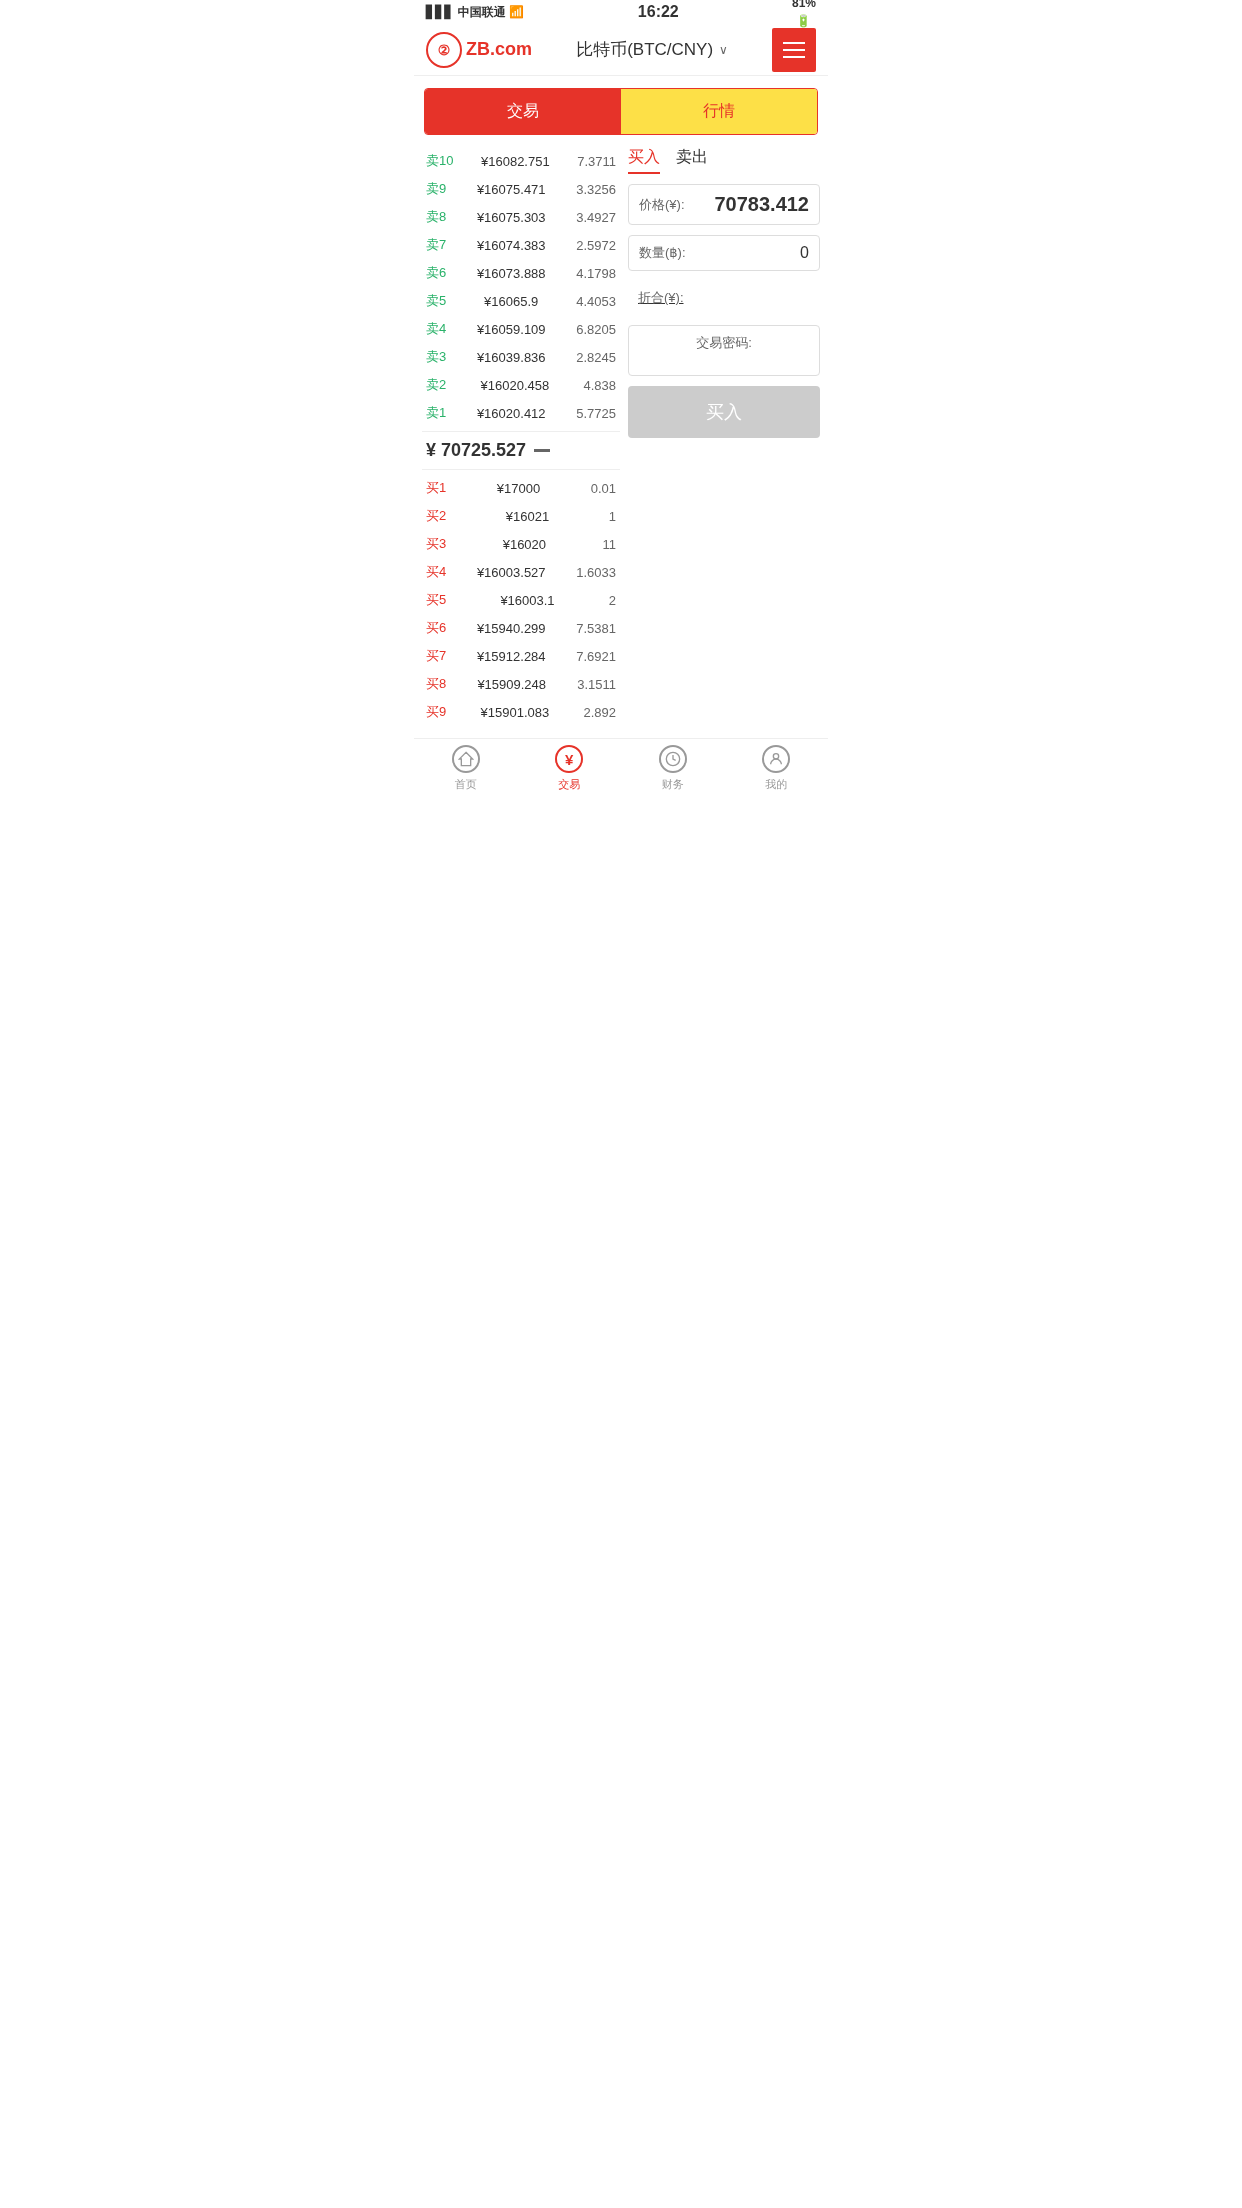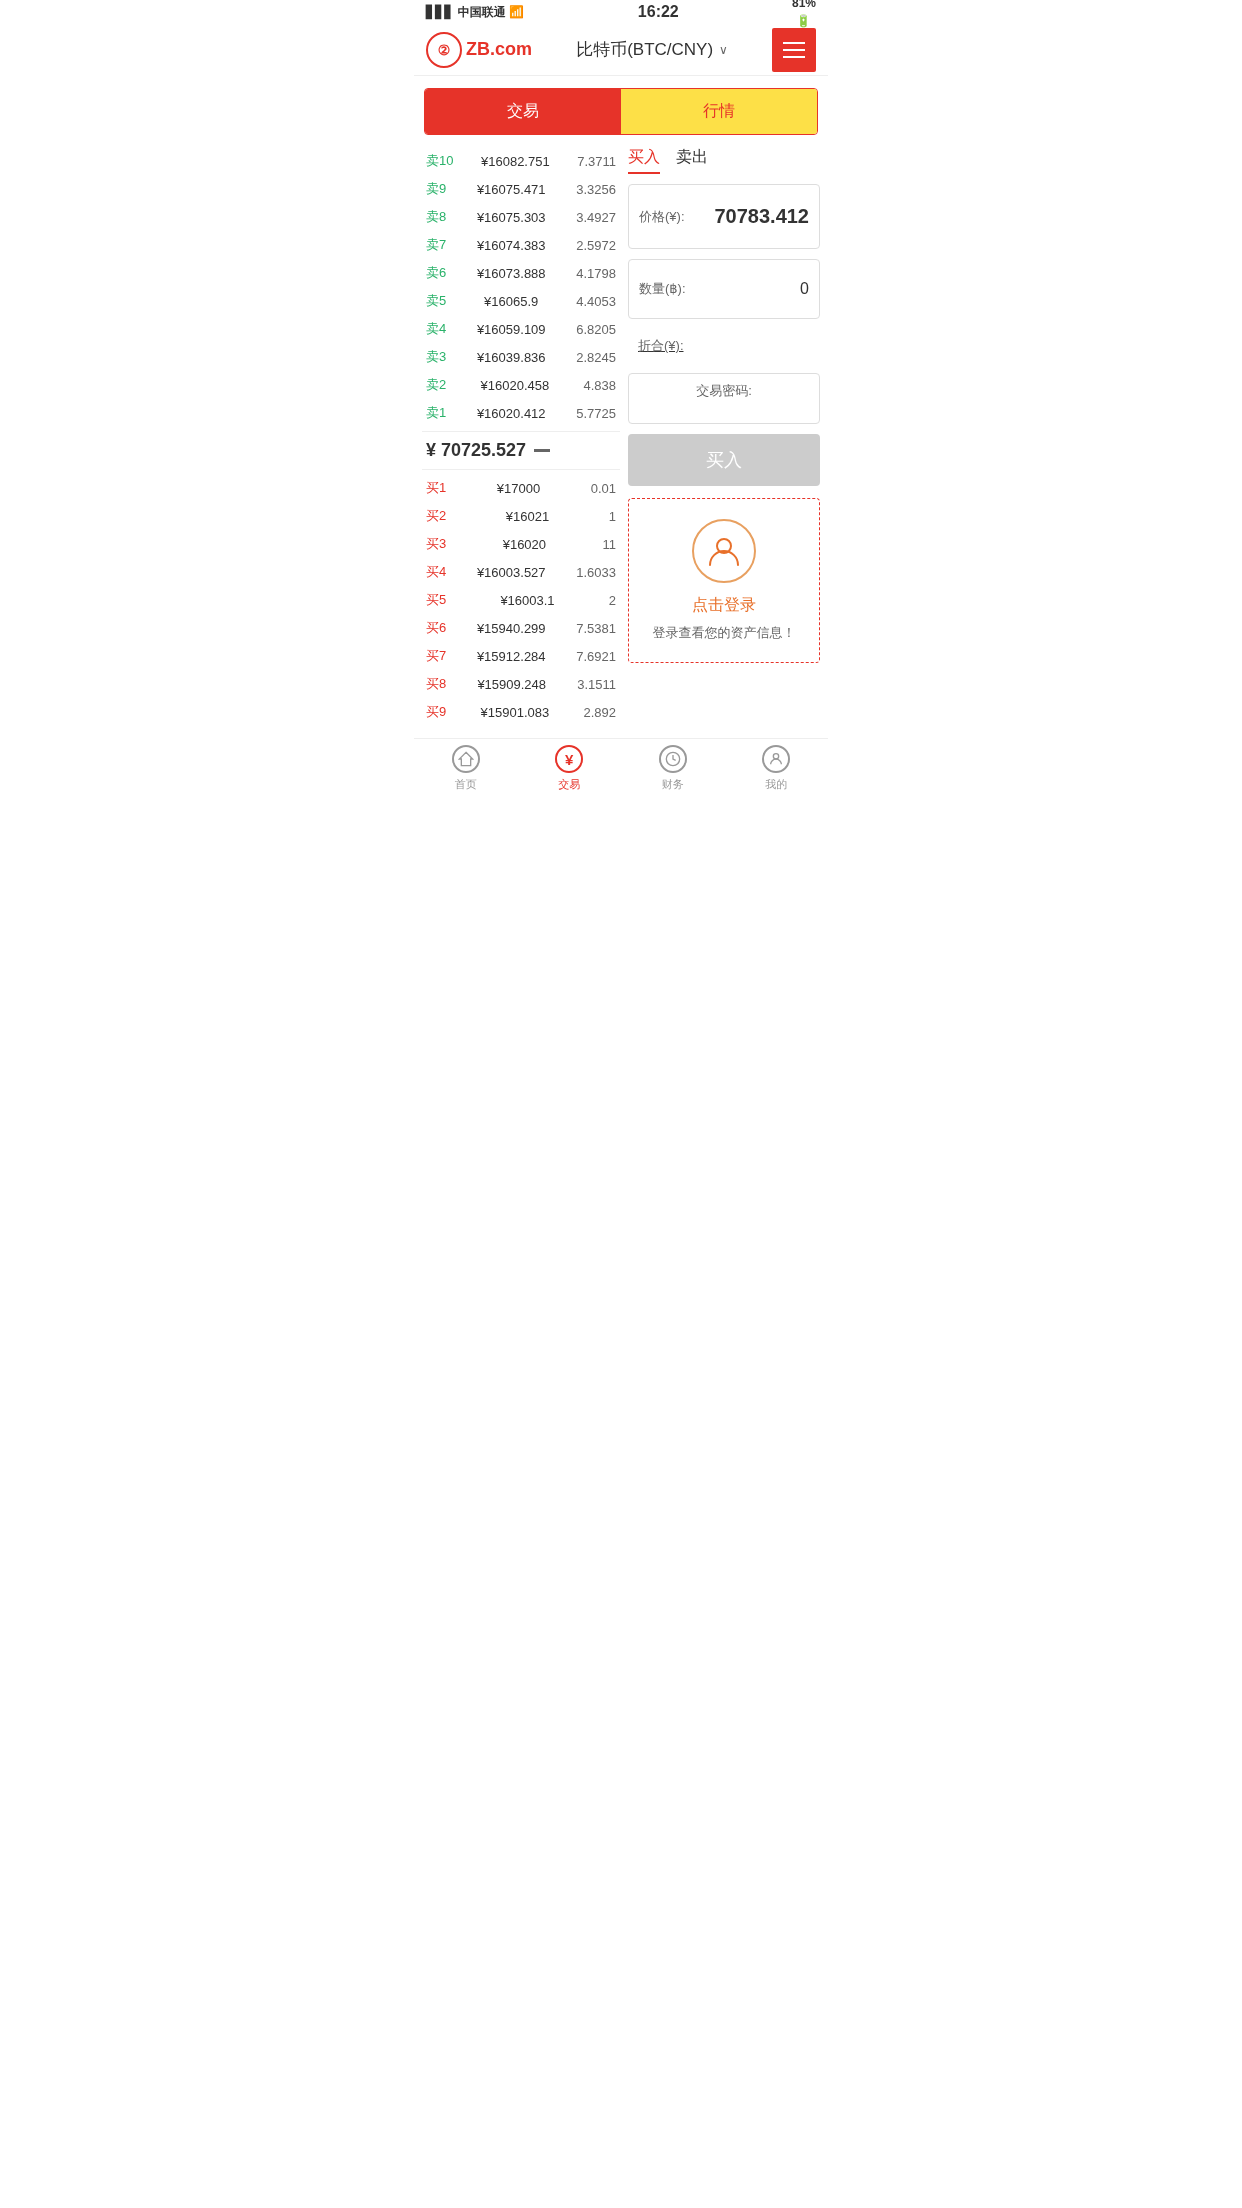--- a/index.html
+++ b/index.html
@@ -164,21 +164,21 @@
       color: #e63329;
       border-bottom: 2px solid #e63329;
     }
     .trade-tab.inactive {
       color: #333;
     }
 
     .form-field {
       border: 1px solid #ddd;
       border-radius: 4px;
-      padding: 20px 10px;
+      padding: 8px 10px;
       margin-bottom: 10px;
       display: flex;
       align-items: center;
       justify-content: space-between;
     }
     .form-label { color: #666; font-size: 13px; white-space: nowrap; }
     .form-value { color: #333; font-size: 16px; font-weight: 500; }
     .form-value-large { color: #333; font-size: 20px; font-weight: bold; }
 
     .form-field-plain {
@@ -443,30 +443,20 @@
       <span class="form-value"></span>
     </div>
 
     <div class="form-field-outlined">
       <span class="form-label">交易密码:</span>
       <input type="password" style="border: none; outline: none; flex: 1 1 0%;">
     </div>
 
     <div class="buy-btn">买入</div>
 
-    <div class="login-prompt">
-      <div class="login-avatar-circle">
-        <svg width="36" height="36" viewBox="0 0 36 36" fill="none">
-          <circle cx="18" cy="13" r="7" stroke="#e8702a" stroke-width="2" fill="none"></circle>
-          <path d="M4 32c0-7.732 6.268-14 14-14s14 6.268 14 14" stroke="#e8702a" stroke-width="2" fill="none" stroke-linecap="round"></path>
-        </svg>
-      </div>
-      <div class="login-text">点击登录</div>
-      <div class="login-sub">登录查看您的资产信息！</div>
-    </div>
   </div>
 </div>
 
 <div class="bottom-nav">
   <div class="nav-item">
     <div class="nav-icon">
       <svg width="16" height="16" viewBox="0 0 24 24" fill="none" stroke="#999" stroke-width="2">
         <polygon points="12,2 22,12 19,12 19,22 5,22 5,12 2,12"></polygon>
       </svg>
     </div>

